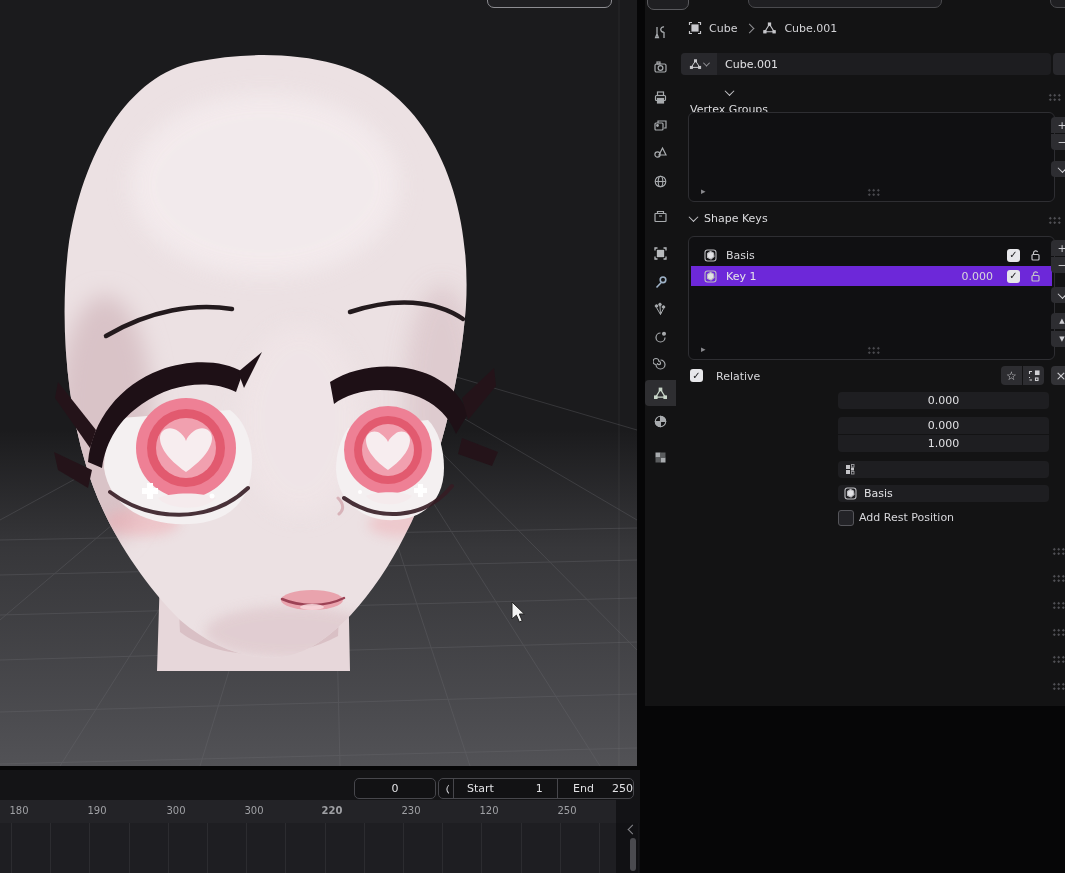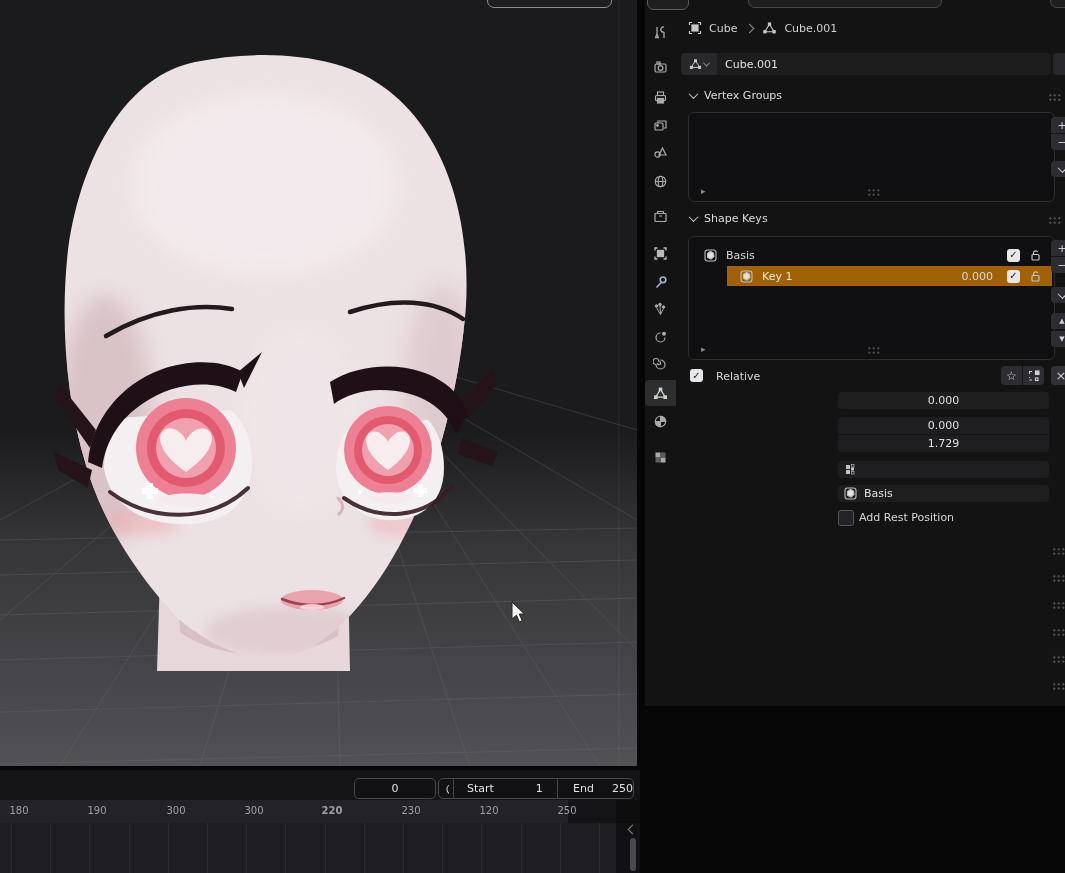--- a/index.html
+++ b/index.html
@@ -14,33 +14,33 @@
   .tab{position:absolute;left:0;width:31px;height:26px;display:flex;align-items:center;justify-content:center;}
   .tab.sel{background:#2e2e31;border-radius:4px 0 0 4px;}
   .crumb-txt{color:#d3d3d7;}
   .panelhead{position:absolute;display:flex;align-items:center;gap:7px;color:#dcdcdf;}
   .chev{width:6px;height:6px;border-right:1.6px solid #c6c6ca;border-bottom:1.6px solid #c6c6ca;display:inline-block;}
   .chev.down{transform:rotate(45deg) translate(-1px,-1px);}
   .chev.right{transform:rotate(-45deg);}
   .grip{position:absolute;width:13px;height:8px;background-image:radial-gradient(#55555a 1px,transparent 1.1px);background-size:4.5px 4.5px;}
   .listbox{position:absolute;left:43px;width:365px;background:#101012;border:1px solid #2e2e32;border-radius:6px;}
   .lrow{position:absolute;left:2px;right:2px;height:20px;display:flex;align-items:center;}
-  .lrow.sel{background:#a16207;margin-left:36px;}
+  .lrow.sel{background:#6d28d9;}
   .sidebtn{position:absolute;left:1051px;width:22px;height:16px;background:#2d2d31;color:#cfcfd3;
            display:flex;align-items:center;justify-content:center;font-size:11px;border-radius:4px;}
   .field{position:absolute;background:#1e1e21;border-radius:4px;height:17px;display:flex;align-items:center;color:#e0e0e3;}
   .field.num{justify-content:center;}
   .cbx{position:absolute;width:13px;height:13px;background:#e7e7ea;border-radius:3px;color:#18181a;
        font-size:10px;font-weight:bold;display:flex;align-items:center;justify-content:center;line-height:1;}
   .cbx.empty{background:#232327;border:1px solid #55555a;}
   
   .timeline{position:absolute;left:0;top:770px;width:640px;height:103px;background:#141416;}
   .tl-field{position:absolute;background:#121214;border:1px solid #47474c;border-radius:5px;height:19px;
             display:flex;align-items:center;color:#e2e2e5;}
-  .ruler{position:absolute;left:0;top:30px;width:568px;height:23px;background:#232327;}
+  .ruler{position:absolute;left:0;top:30px;width:640px;height:23px;background:#232327;}
   .tick{position:absolute;top:5px;transform:translateX(-50%);color:#9fa0a4;font-size:10px;}
   .tgrid{position:absolute;left:0;top:53px;width:640px;height:50px;background:#1e1e22;
          background-image:repeating-linear-gradient(90deg,#2c2c30 0 1px,transparent 1px 39.2px);
          background-position:11px 0;}
   .outrange{position:absolute;left:616px;top:30px;width:24px;height:73px;background:rgba(8,8,10,0.55);}
   .vscroll{position:absolute;left:630px;top:68px;width:6px;height:33px;background:#4a4a4f;border-radius:3px;}
 </style>
 </head>
 <body>
 
@@ -320,21 +320,21 @@
               <rect x="1.4" y="8.4" width="2" height="2" fill="#c8c8cc"></rect>
               <rect x="9.6" y="8.4" width="2" height="2" fill="#c8c8cc"></rect>
             </g>
           </svg>
         <span class="chev down" style="width:4px;height:4px;border-color:#9a9a9e;"></span>
       </div>
       <span style="margin-left:8px;">Cube.001</span>
     </div>
     <div class="field" style="left:408px;top:53px;width:20px;height:22px;background:#28282c;border-radius:4px 0 0 4px;"></div>
 
-    <div class="panelhead" style="left:45px;top:89px;">
+    <div class="panelhead" style="left:45px;top:89px;flex-direction:column;">
       <span class="chev down"></span>
       <span>Vertex Groups</span>
     </div>
     <div class="grip" style="left:403px;top:93px;"></div>
     <div class="listbox" style="top:112px;height:88px;">
       <span style="position:absolute;left:12px;bottom:5px;color:#8a8a8e;font-size:9px;">▸</span>
       <div class="grip" style="left:178px;bottom:5px;background-image:radial-gradient(#4f4f53 1px,transparent 1.1px);"></div>
     </div>
 
     <div class="sidebtn" style="left:406px;top:117px;border-radius:4px 4px 0 0;">
@@ -434,21 +434,21 @@
 
     <div class="field num" style="left:193px;top:392px;width:211px;">
         <span>0.000</span>
       </div>
 
     <div class="field num" style="left:193px;top:417px;width:211px;border-radius:4px 4px 0 0;">
         <span>0.000</span>
       </div>
 
     <div class="field num" style="left:193px;top:435px;width:211px;border-radius:0 0 4px 4px;">
-        <span>1.729</span>
+        <span>1.000</span>
       </div>
 
     <div class="field" style="left:193px;top:461px;width:211px;">
       <svg width="14" height="13" style="margin-left:6px;">
           <g fill="#c4c4c8">
             <rect x="2" y="2" width="4" height="4"></rect>
             <rect x="2" y="7" width="4" height="4"></rect>
             <rect x="7" y="4.5" width="3" height="3"></rect>
             <rect x="7.5" y="1.5" width="2.5" height="2.5" fill="none" stroke="#9a9a9e" stroke-width="0.9"></rect>
             <rect x="7.5" y="8.5" width="2.5" height="2.5" fill="none" stroke="#9a9a9e" stroke-width="0.9"></rect>

